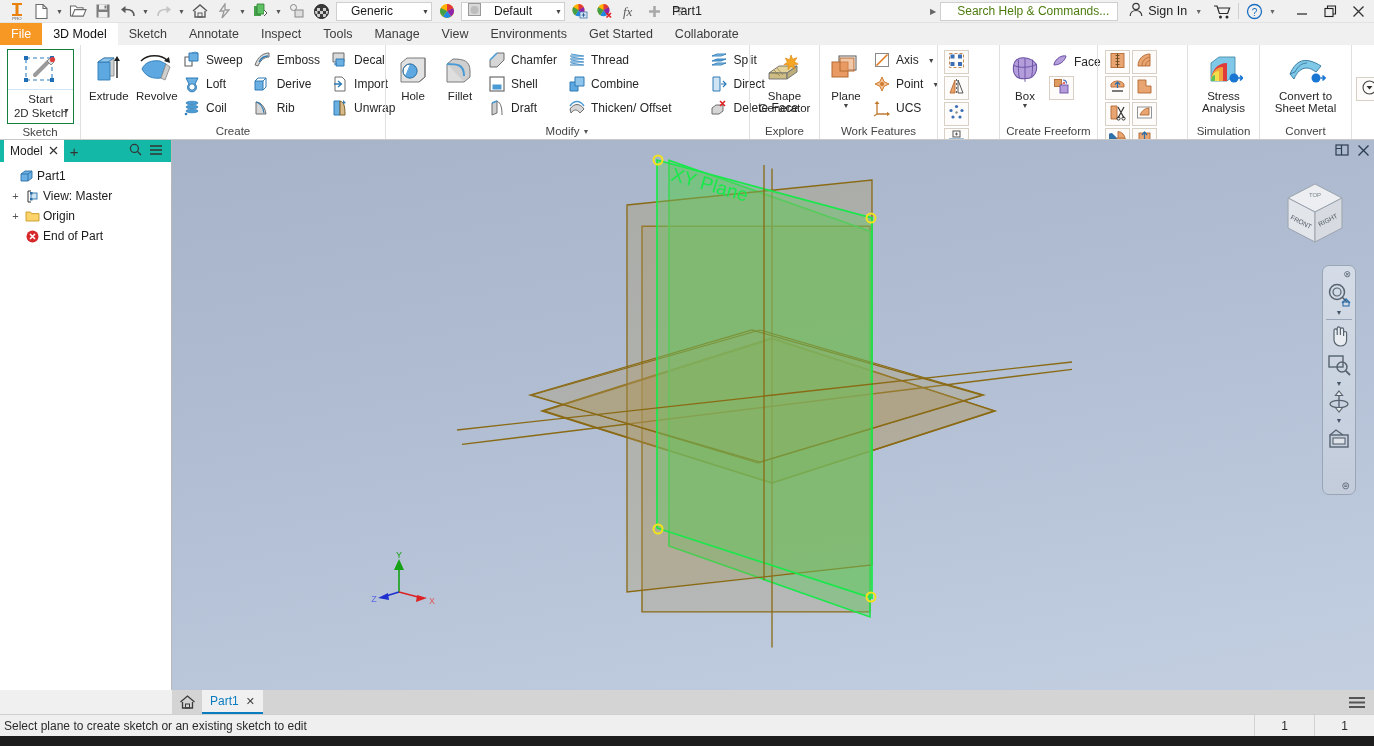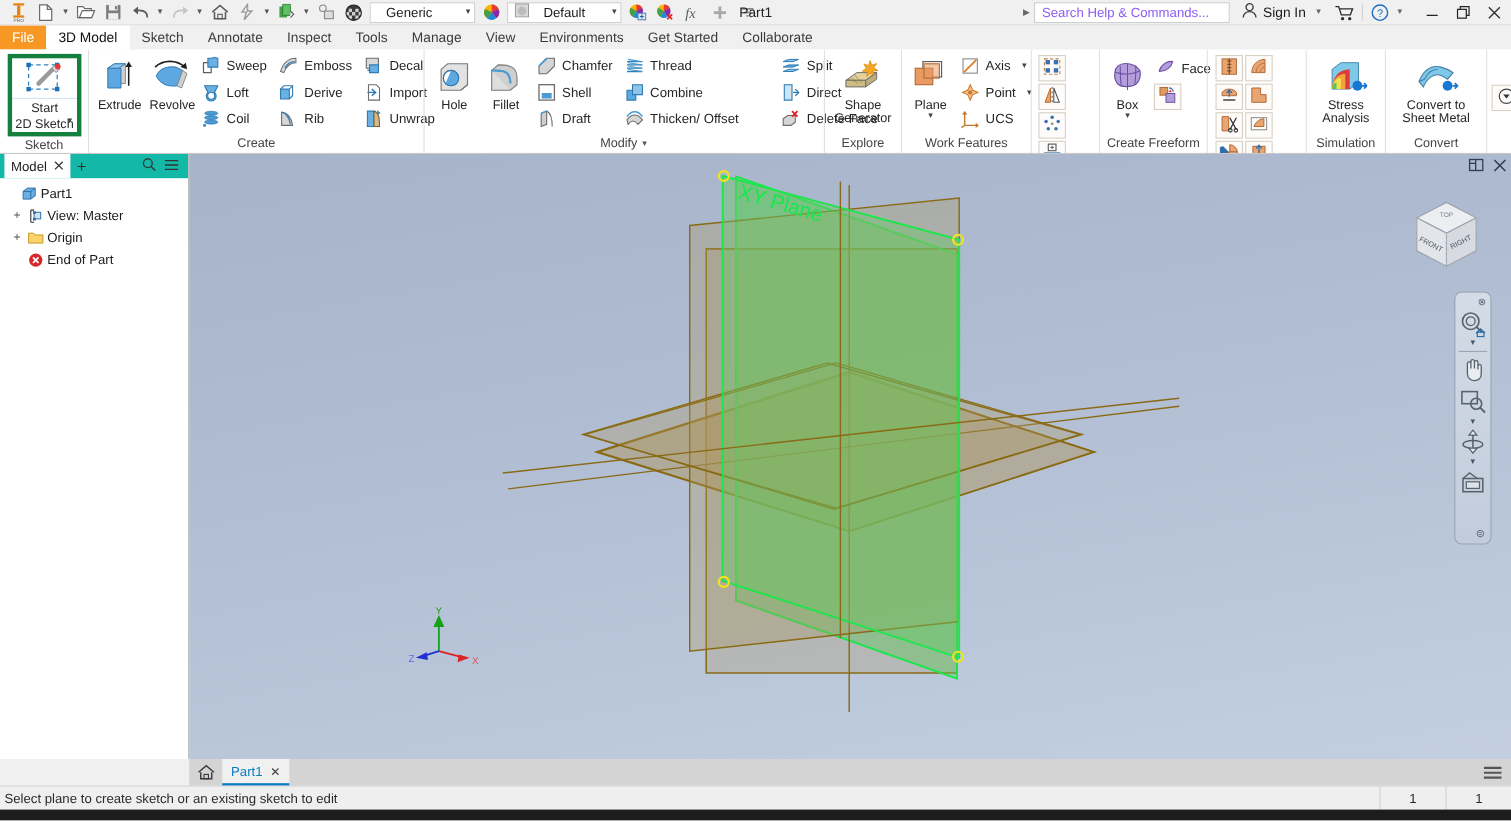--- a/index.html
+++ b/index.html
@@ -29,21 +29,21 @@
     height:19px; min-width:96px; background:#fff; border:1px solid #cfcfcf;
     display:flex; align-items:center; padding:0 2px 0 6px; font-size:12px; color:#1b1b1b;
     justify-content:space-between; margin:0 2px;
   }
   .qcombo .cv { white-space:nowrap; overflow:hidden;margin-left:8px; }
   .qcombo .ca { font-size:7px; color:#444; padding-left:8px; }
   .doc-title { position:absolute; left:0; right:0; text-align:center; font-size:12.5px; color:#222; pointer-events:none; }
   .qat-right { margin-left:auto; display:flex; align-items:center; padding-right:2px; }
   .search-box {
     width:178px; height:19px; background:#fff; border:1px solid #cfcfcf;
-    display:flex; align-items:center; padding-left:6px; font-size:12px; color:#8b5cf6; margin-right:6px;
+    display:flex; align-items:center; padding-left:16px; font-size:12px; color:#4d7c0f; margin-right:6px;
   }
   .signin { display:flex; align-items:center; gap:4px; font-size:12.5px; color:#1b1b1b; padding:0 4px; }
   .wctl { display:flex; align-items:center; margin-left:6px; }
   .wbtn { width:28px; height:23px; display:flex; align-items:center; justify-content:center; font-size:13px; color:#333; }
 
   
   .tabs { height:22px; background:#f0f0f0; display:flex; align-items:center; flex:0 0 22px; }
   .tab-file {
     background:#f79824; color:#fff; height:22px; padding:0 11px;
     display:flex; align-items:center; font-size:12.5px;
@@ -69,21 +69,21 @@
   .bigbtn .ico { height:40px; display:flex; align-items:center; justify-content:center; }
   .smallcol { display:flex; flex-direction:column; gap:0px; }
   .smallbtn {
     height:24px; display:flex; align-items:center; gap:5px; padding:0 6px 0 3px;
     font-size:12px; color:#262626; cursor:default; white-space:nowrap;
   }
   .smallbtn .ico { width:19px; height:19px; display:flex; align-items:center; justify-content:center; flex:0 0 19px; }
   .smallbtn .car { font-size:7px; color:#444; margin-left:4px; }
 
   .startsketch {
-    width:74px; height:75px; border:4px solid #15803d; background:#fff;
+    width:74px; height:75px; border:1px solid #15803d; background:#fff;
     display:flex; flex-direction:column; align-items:center; margin:1px 2px 0 3px;
   }
   .startsketch .ico { height:40px; display:flex; align-items:center; justify-content:center; border-bottom:1px solid #cfe5f4; width:100%; }
   .startsketch .lbl { font-size:11.5px; line-height:14px; text-align:center; padding-top:2px; position:relative; width:100%;}
   .startsketch .lbl .dd { position:absolute; right:3px; bottom:2px; font-size:7px; color:#444;}
 
   .gridbtns { display:flex; flex-wrap:wrap; width:auto; gap:2px; padding-top:2px; align-content:flex-start;}
   .gbtn { width:25px; height:24px; border:1px solid #d9d0c5; background:#fdfcfb; display:flex; align-items:center; justify-content:center; }
 
   

